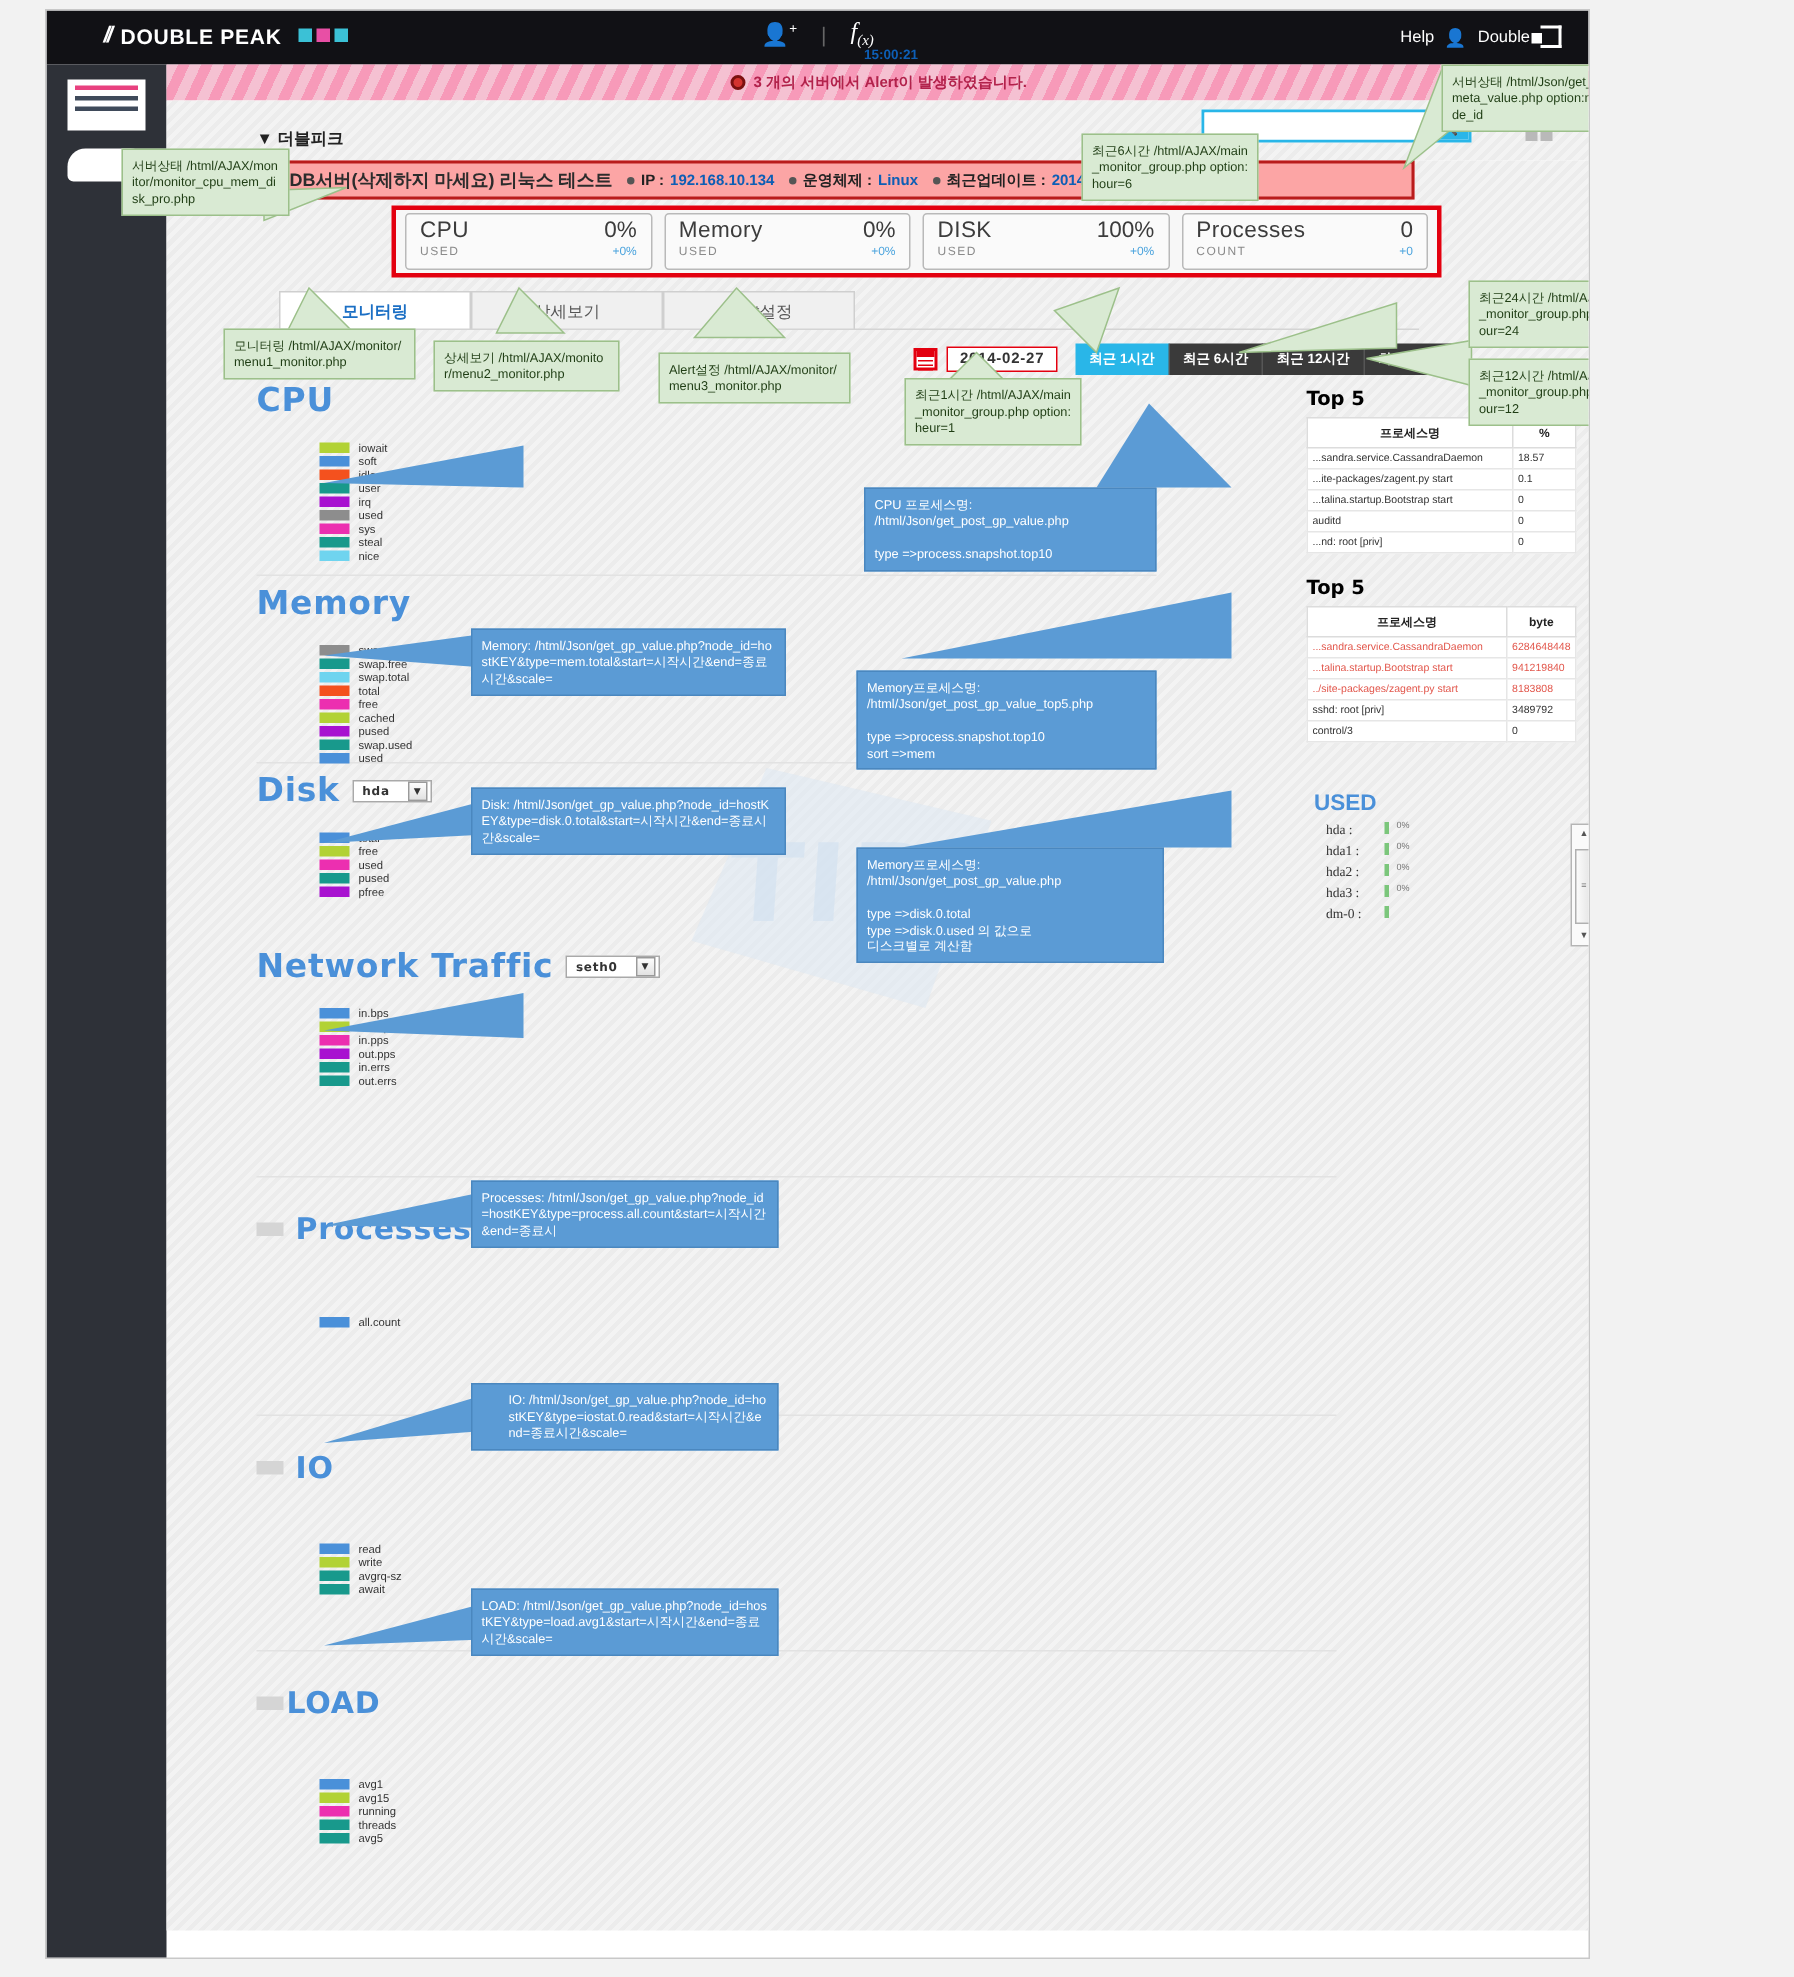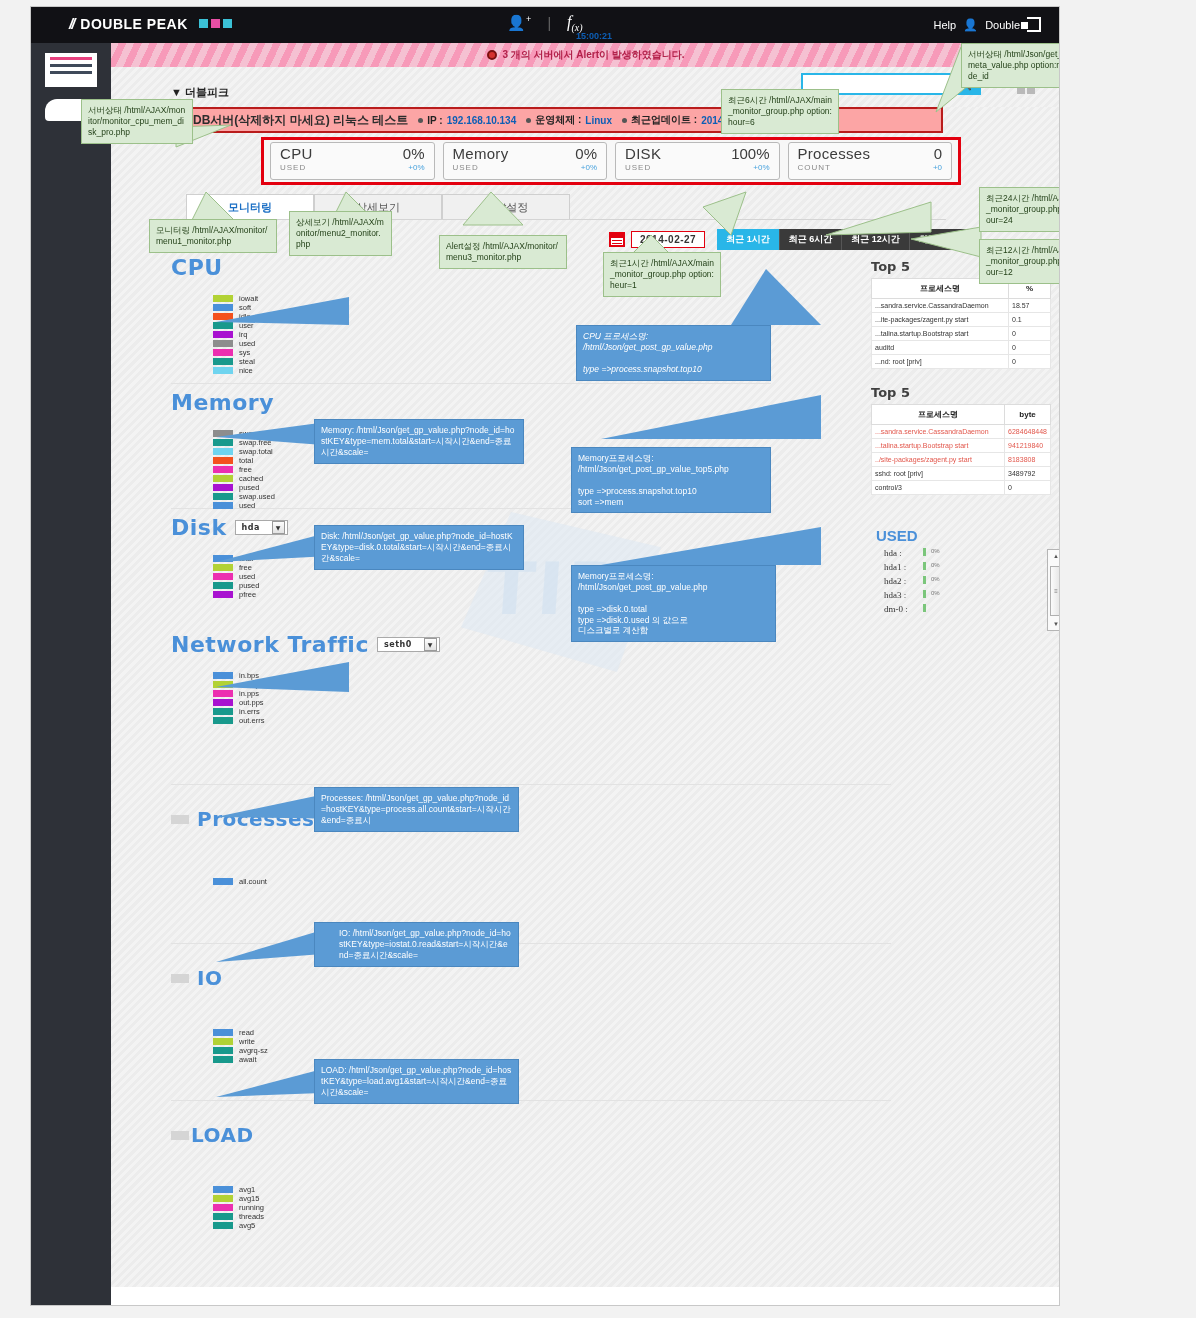--- a/index.html
+++ b/index.html
@@ -142,21 +142,21 @@
   .legend .nm{ font-size:7.5px; color:#333; }
   .hr{ border-top:1px solid #e2e2e2; }
   .selbox{ display:inline-flex; align-items:center; border:1px solid #a9a9a9; background:#fff;
     height:15px; font-size:8px; color:#333; padding:0 2px; gap:8px; vertical-align:middle;}
   .selbox .cap{ padding:0 4px; }
   .selbox .arw{ width:13px; height:13px; border:1px solid #9a9a9a; background:linear-gradient(#fdfdfd,#e2e2e2);
     display:flex; align-items:center; justify-content:center; font-size:6px; color:#333;}
 
   
   .rpanel{ position:absolute; width:180px; }
-  .rpanel .ttl{ font-size:13px; color:#404040; font-weight:bold; font-family:"DejaVu Sans",sans-serif;}
+  .rpanel .ttl{ font-size:13px; color:#000000; font-weight:bold; font-family:"DejaVu Sans",sans-serif;}
   table.top5{ width:100%; border-collapse:collapse; margin-top:4px; background:#fff; }
   table.top5 th{ border:1px solid #dcdcdc; font-size:8px; font-weight:bold; color:#222; padding:4px 2px;}
   table.top5 td{ border:1px solid #e6e6e6; font-size:7px; color:#333; padding:3px 3px; white-space:nowrap; overflow:hidden;}
   table.top5 td.num{ width:42px;}
   table.top5 tr.hl td{ color:#e2574c; }
   #used-panel{ position:absolute; left:845px; top:520px; width:185px;}
   #used-panel .ttl{ font-size:15px; color:#4a90d9; font-weight:bold;}
   .used-row{ display:flex; align-items:flex-start; gap:5px; font-size:9px; color:#333; margin-top:4px; padding-left:8px;}
   .used-row .k{ min-width:34px; font-family:"Liberation Serif", serif;}
   .used-row .bar{ width:3px; height:8px; background:#7bc67b; }
@@ -673,38 +673,38 @@
     <polygon points="790,520 790,558 570,558" fill="#5b9bd5"></polygon>
   </svg>
 
   <div class="callout green" style="left:50px; top:92px; width:112px;">서버상태
 /html/AJAX/monitor/monitor_cpu_mem_disk_pro.php</div>
   <div class="callout green" style="left:930px; top:36px; width:112px;">서버상태
 /html/Json/get_meta_value.php
 option:node_id</div>
   <div class="callout green" style="left:118px; top:212px; width:128px;">모니터링
 /html/AJAX/monitor/menu1_monitor.php</div>
-  <div class="callout green" style="left:258px; top:204px; width:103px;">상세보기
+  <div class="callout green" style="left:258px; top:220px; width:124px;">상세보기
 /html/AJAX/monitor/menu2_monitor.php</div>
   <div class="callout green" style="left:408px; top:228px; width:128px;">Alert설정
 /html/AJAX/monitor/menu3_monitor.php</div>
   <div class="callout green" style="left:572px; top:245px; width:118px;">최근1시간
 /html/AJAX/main_monitor_group.php
 option:heur=1</div>
   <div class="callout green" style="left:690px; top:82px; width:118px;">최근6시간
 /html/AJAX/main_monitor_group.php
 option:hour=6</div>
   <div class="callout green" style="left:948px; top:180px; width:126px;">최근24시간
 /html/AJAX/main_monitor_group.php
 option:hour=24</div>
   <div class="callout green" style="left:948px; top:232px; width:126px;">최근12시간
 /html/AJAX/main_monitor_group.php
 option:hour=12</div>
 
-  <div class="callout blue" style="left:545px; top:318px; width:195px; white-space:pre-line;font-style:italic;">CPU 프로세스명:
+  <div class="callout blue" style="left:545px; top:318px; width:195px; white-space:pre-line;">CPU 프로세스명:
 /html/Json/get_post_gp_value.php
 
 type =&gt;process.snapshot.top10</div>
   <div class="callout blue" style="left:283px; top:412px; width:210px;">Memory:
 /html/Json/get_gp_value.php?node_id=hostKEY&amp;type=mem.total&amp;start=시작시간&amp;end=종료시간&amp;scale=</div>
   <div class="callout blue" style="left:540px; top:440px; width:200px; white-space:pre-line;">Memory프로세스명:
 /html/Json/get_post_gp_value_top5.php
 
 type =&gt;process.snapshot.top10
 sort =&gt;mem</div>

